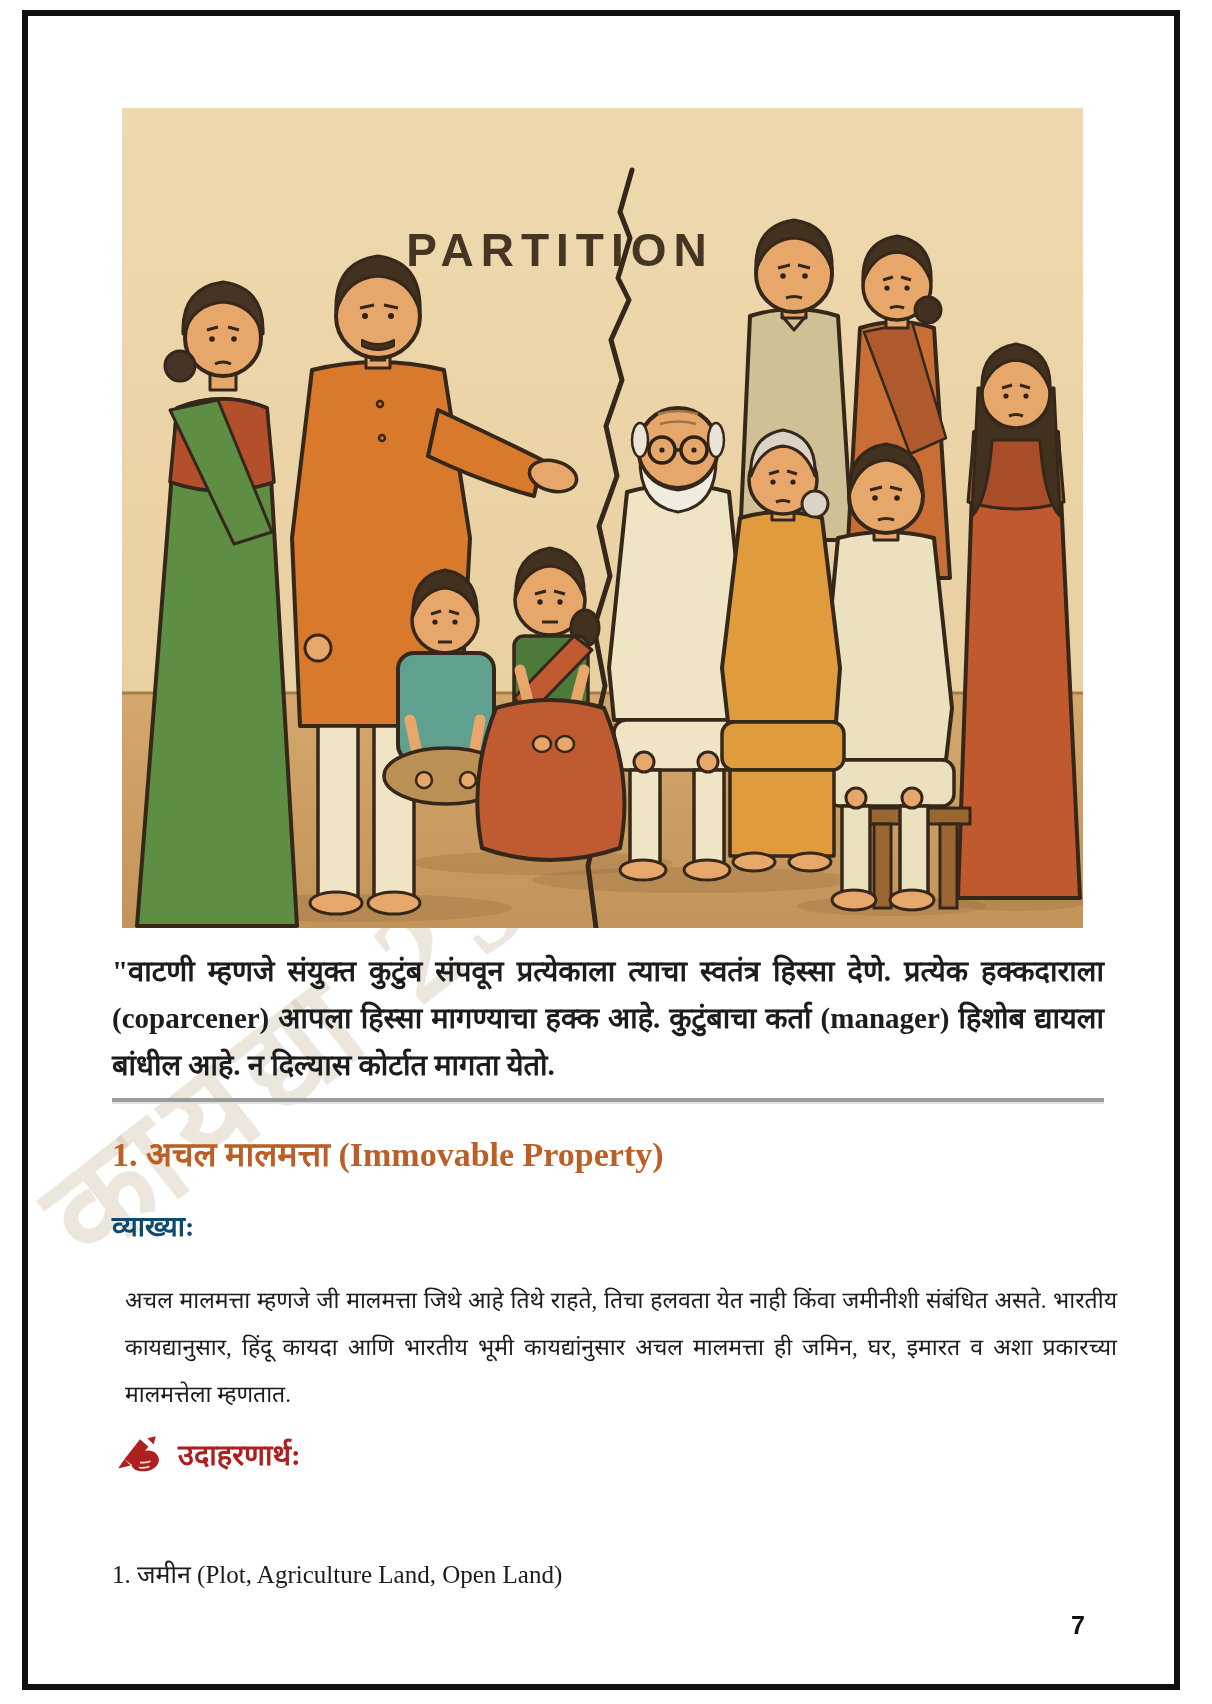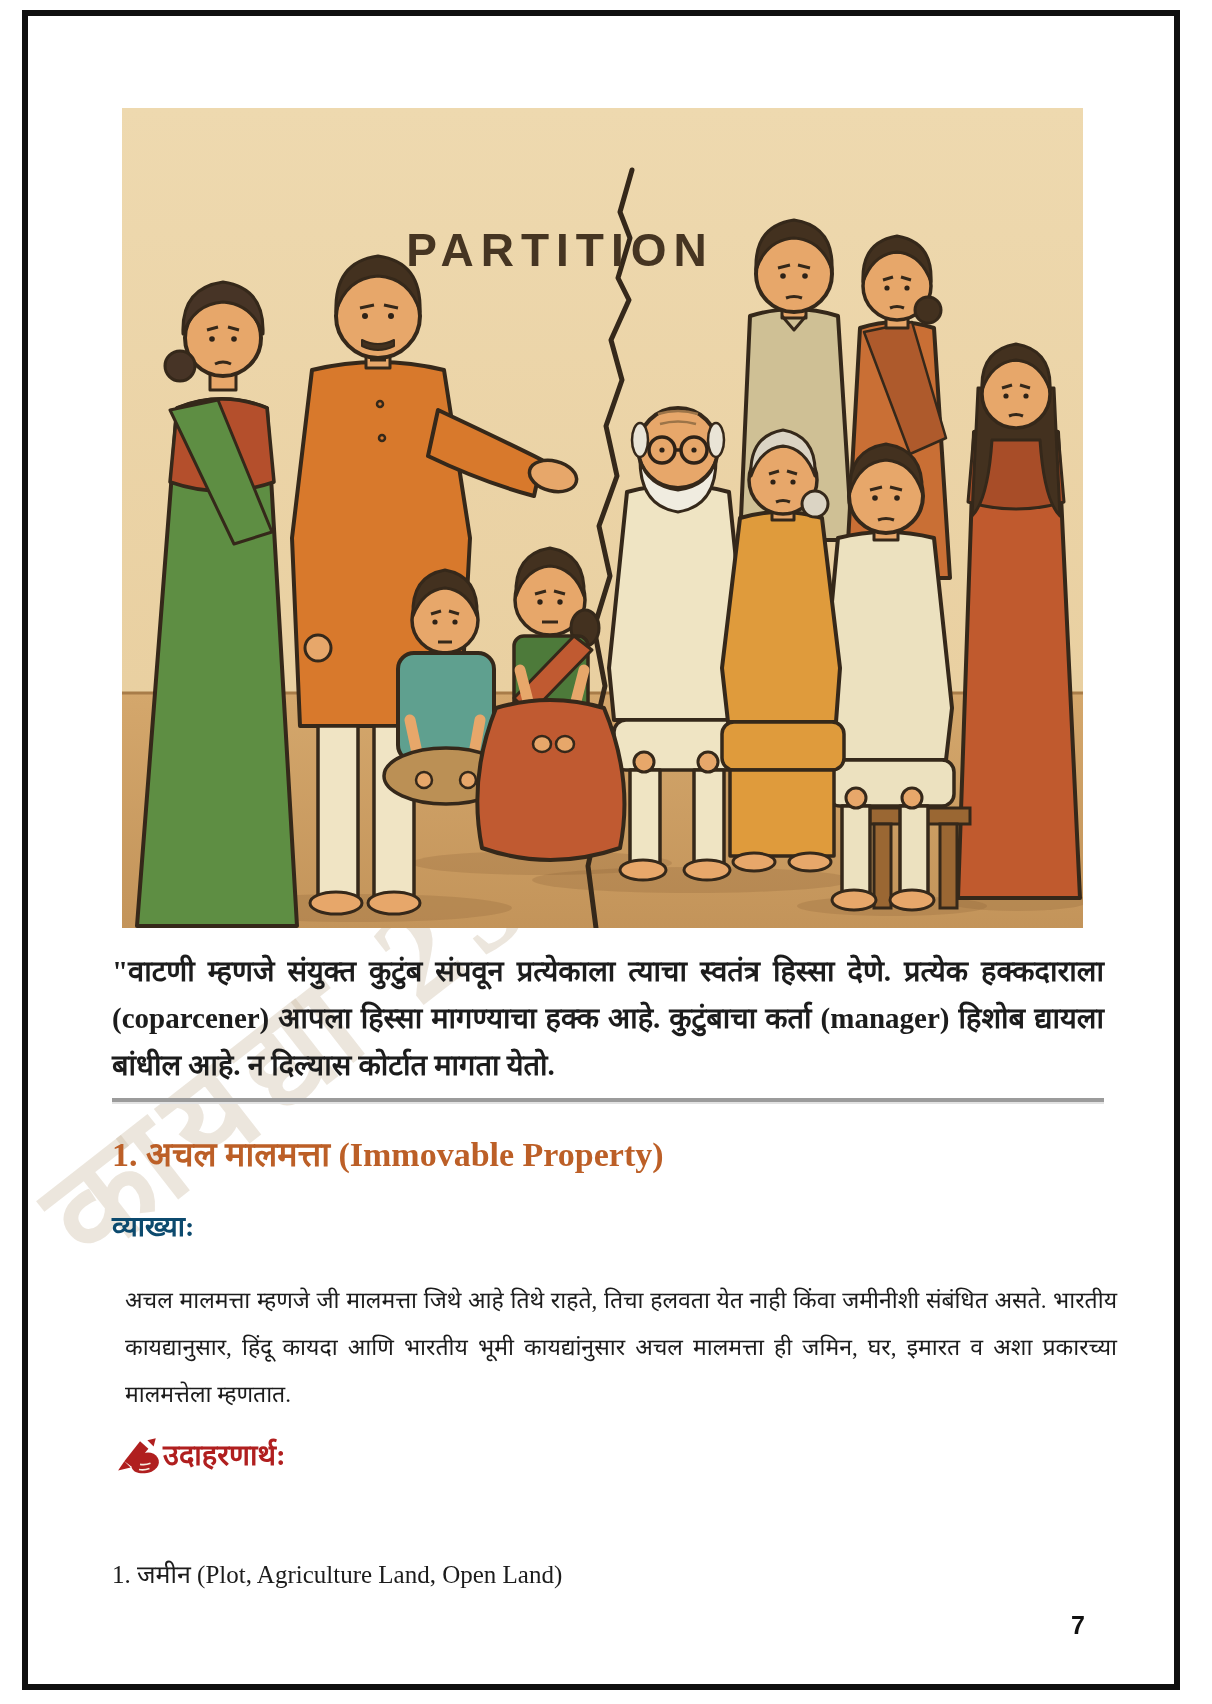--- a/index.html
+++ b/index.html
@@ -16,21 +16,21 @@
   .quote{position:absolute;left:84px;top:932px;width:992px;margin:0;
          font-size:29px;font-weight:700;line-height:47px;color:#1c1c1c;text-align:justify;}
   .rule{position:absolute;left:84px;top:1082px;width:992px;height:0;border:0;margin:0;
         border-top:4px solid #9b9b9b;border-bottom:2px solid #e2e2e2;}
   .heading{position:absolute;left:84px;top:1118px;margin:0;font-size:34px;font-weight:700;
         line-height:42px;text-align:center;}
   .def-label{position:absolute;left:84px;top:1194px;margin:0;font-size:28px;font-weight:700;
         line-height:34px;}
   .body-text{position:absolute;left:84px;top:1248px;width:992px;margin:13px;
         font-size:23px;font-weight:500;line-height:47px;color:#1c1c1c;text-align:justify;}
-  .example-row{position:absolute;left:88px;top:1416px;display:flex;align-items:flex-end;gap:1px;}
+  .example-row{position:absolute;left:88px;top:1416px;display:flex;align-items:center;gap:16px;}
   .example-icon{width:46px;height:42px;flex:0 0 auto;}
   .example-label{font-size:29px;font-weight:700;line-height:46px;}
   .list-item{position:absolute;left:84px;top:1538px;margin:0;font-size:25px;font-weight:400;
         line-height:42px;color:#1c1c1c;}
   .page-number{position:absolute;right:89px;bottom:44px;font-size:25px;font-weight:700;
         color:#111;font-family:"Liberation Sans",sans-serif;}
   .partition-title{font-family:"Liberation Sans","DejaVu Sans",sans-serif;font-weight:700;
         letter-spacing:7px;}
 </style>
 </head>

